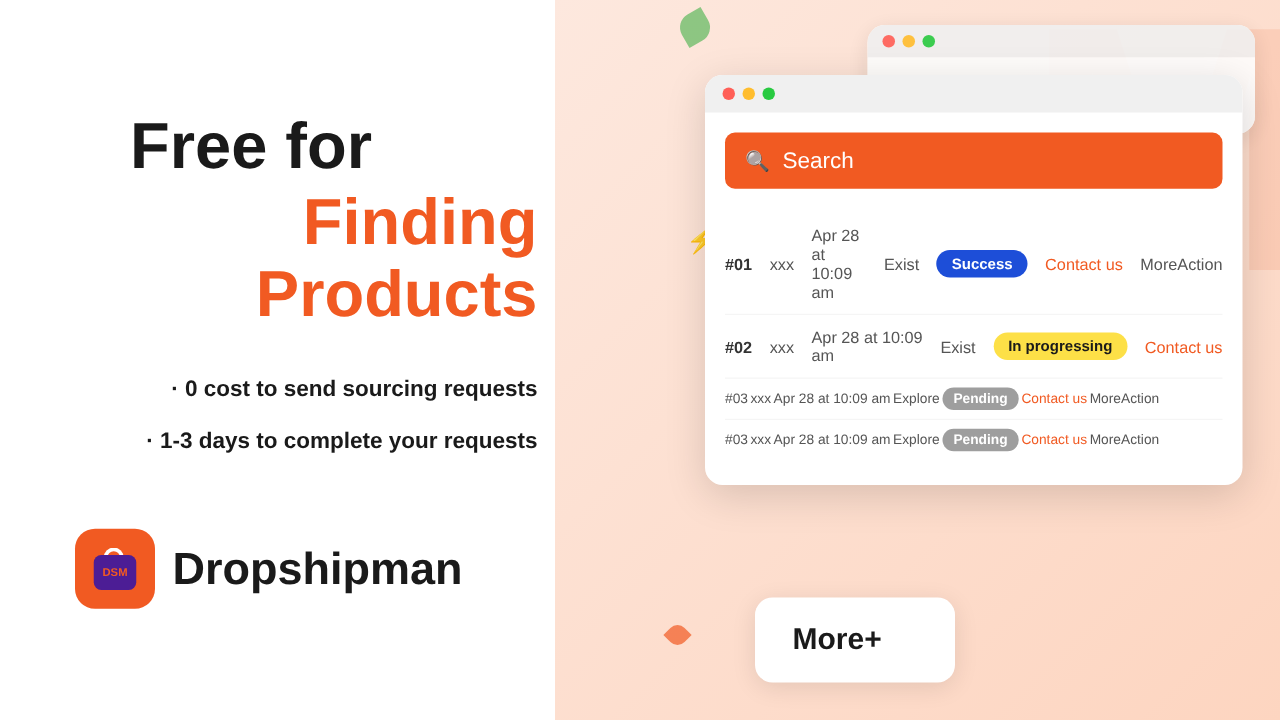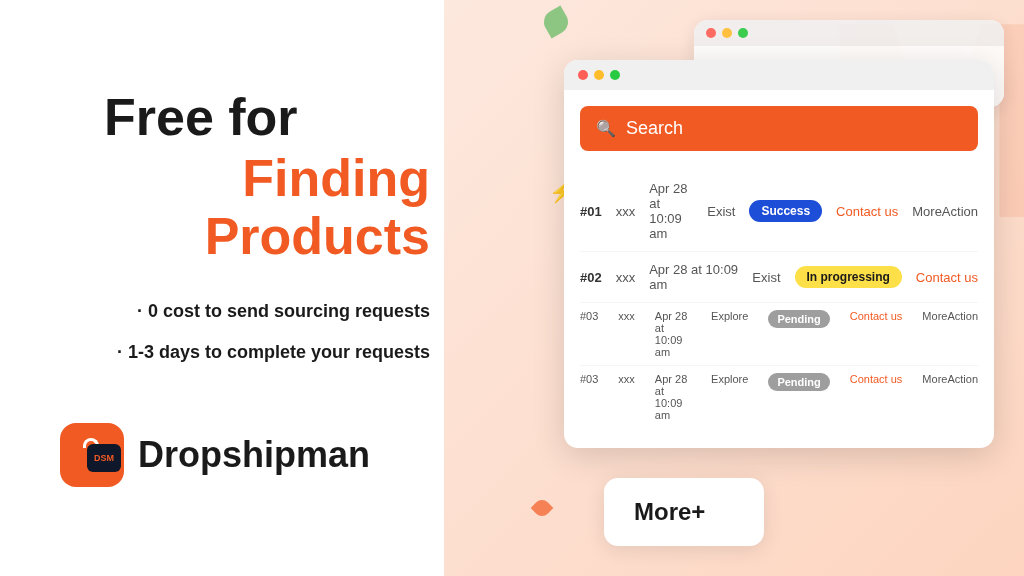--- a/index.html
+++ b/index.html
@@ -76,25 +76,25 @@
 
     .logo-icon .bag {
       width: 36px;
       height: 34px;
       position: relative;
     }
 
     .logo-icon .bag-body {
       width: 34px;
       height: 28px;
-      background: #0f172a;
+      background: #4c1d95;
       border-radius: 6px;
       position: absolute;
       bottom: 0;
-      left: 13px;
+      left: 1px;
     }
 
     .logo-icon .bag-handle {
       width: 16px;
       height: 10px;
       border: 3px solid white;
       border-bottom: none;
       border-radius: 8px 8px 0 0;
       position: absolute;
       top: 0;
@@ -340,22 +340,22 @@
 
     .more-plus {
       font-size: 24px;
       font-weight: 700;
       color: #1a1a1a;
     }
 
     
     .table-row-small {
       display: flex;
-      align-items: flex-start;
-      gap: 20px;
+      align-items: center;
+      gap: 2px;
       padding: 7px 0;
       border-bottom: 1px solid #f5f5f5;
     }
     .table-row-small:last-child { border-bottom: none; }
 
     .cell-sm {
       font-size: 11px;
       color: #555;
     }
   </style>

